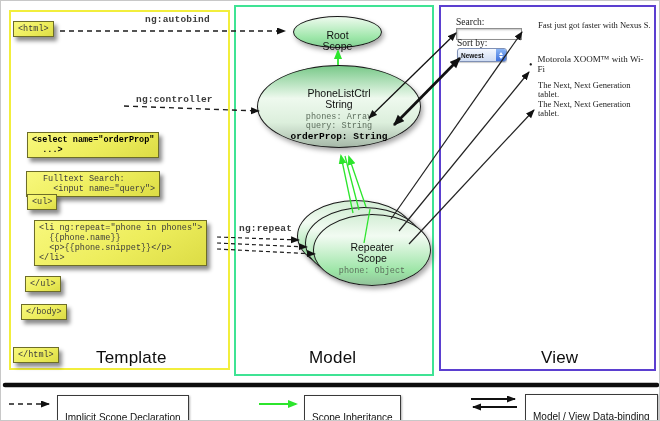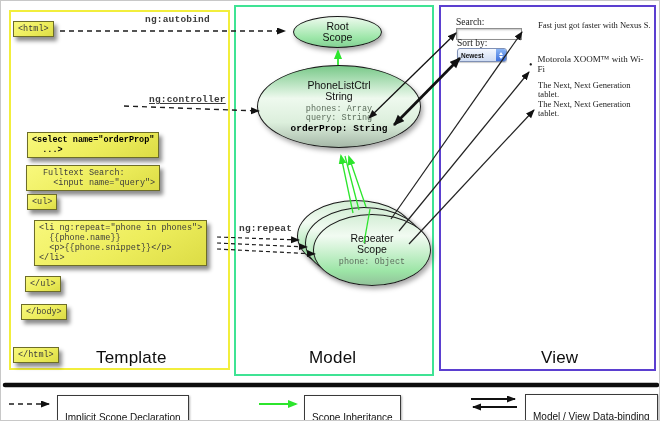--- a/index.html
+++ b/index.html
@@ -25,21 +25,21 @@
        display:flex;flex-direction:column;align-items:center;justify-content:center;text-align:center;}
   .ell-root{left:292px;top:15px;width:89px;height:32px;
        background:linear-gradient(180deg,#eefaee 0%,#9ce6a8 70%,#84d094 100%);}
   .ell-ctrl{left:256px;top:64px;width:164px;height:83px;
        background:linear-gradient(180deg,#79c989 0%,#eef9ee 40%,#dcefdc 70%,#a6b8a8 100%);}
   .ell-rep{width:118px;height:72px;
        background:linear-gradient(180deg,#d4eed6 0%,#f2fbf2 30%,#9ce5a6 80%,#92c29a 100%);}
   .ell-rep.back{left:296px;top:199px;}
   .ell-rep.mid{left:304px;top:206px;}
   .ell-rep.front{left:312px;top:213px;}
-  .scope-title{font-size:10.5px;line-height:11px;color:#111;white-space:pre;}
+  .scope-title{font-size:10.5px;line-height:11px;color:#111;white-space:pre;margin-top:17px;}
   .scope-props{font-family:"Liberation Mono",monospace;font-size:8.5px;line-height:9px;
                color:#5d6e5d;white-space:pre;margin-top:3px;}
   .scope-prop-bold{font-family:"Liberation Mono",monospace;font-size:9.5px;line-height:11px;
                font-weight:bold;color:#000;white-space:pre;}
 
   .view-serif{font-family:"Liberation Serif",serif;color:#1a1a1a;}
   .search-label{position:absolute;left:455px;top:16px;font-size:9.5px;}
   .search-input{position:absolute;left:455px;top:27px;width:60px;height:10px;border:1px solid #8f8f8f;
                 background:#fff;box-shadow:inset 1px 1px 2px rgba(0,0,0,.25);font-size:8px;padding:0 2px;}
   .sort-label{position:absolute;left:456px;top:37px;font-size:9.5px;}
@@ -74,33 +74,33 @@
   <div class="col col-model"></div>
   <div class="col col-view"></div>
 
   <div class="col-label" style="left:95px;top:347px;">Template</div>
   <div class="col-label" style="left:308px;top:347px;">Model</div>
   <div class="col-label" style="left:540px;top:347px;">View</div>
 
   <div class="code" style="left:12px;top:20px;">&lt;html&gt;</div>
   <div class="code bold" style="left:26px;top:131px;">&lt;select name="orderProp"
   ...&gt;</div>
-  <div class="code" style="left:25px;top:164px;padding-left:16px;">Fulltext Search:
+  <div class="code" style="left:25px;top:170px;padding-left:16px;">Fulltext Search:
   &lt;input name="query"&gt;</div>
   <div class="code" style="left:26px;top:193px;">&lt;ul&gt;</div>
   <div class="code" style="left:33px;top:219px;">&lt;li ng:repeat="phone in phones"&gt;
   {{phone.name}}
   &lt;p&gt;{{phone.snippet}}&lt;/p&gt;
 &lt;/li&gt;</div>
   <div class="code" style="left:24px;top:275px;">&lt;/ul&gt;</div>
   <div class="code" style="left:20px;top:303px;font-family:Liberation Mono, monospace;">&lt;/body&gt;</div>
   <div class="code" style="left:12px;top:346px;">&lt;/html&gt;</div>
 
   <div class="nglabel" style="left:144px;top:13px;">ng:autobind</div>
-  <div class="nglabel" style="left:148px;top:93px;text-decoration:underline;">ng:controller</div>
+  <div class="nglabel" style="left:135px;top:93px;">ng:controller</div>
   <div class="nglabel" style="left:238px;top:222px;">ng:repeat</div>
 
   <div class="ell ell-root">
     <div class="scope-title">Root
 Scope</div>
   </div>
 
   <div class="ell ell-ctrl">
     <div class="scope-title">PhoneListCtrl
 String</div>

